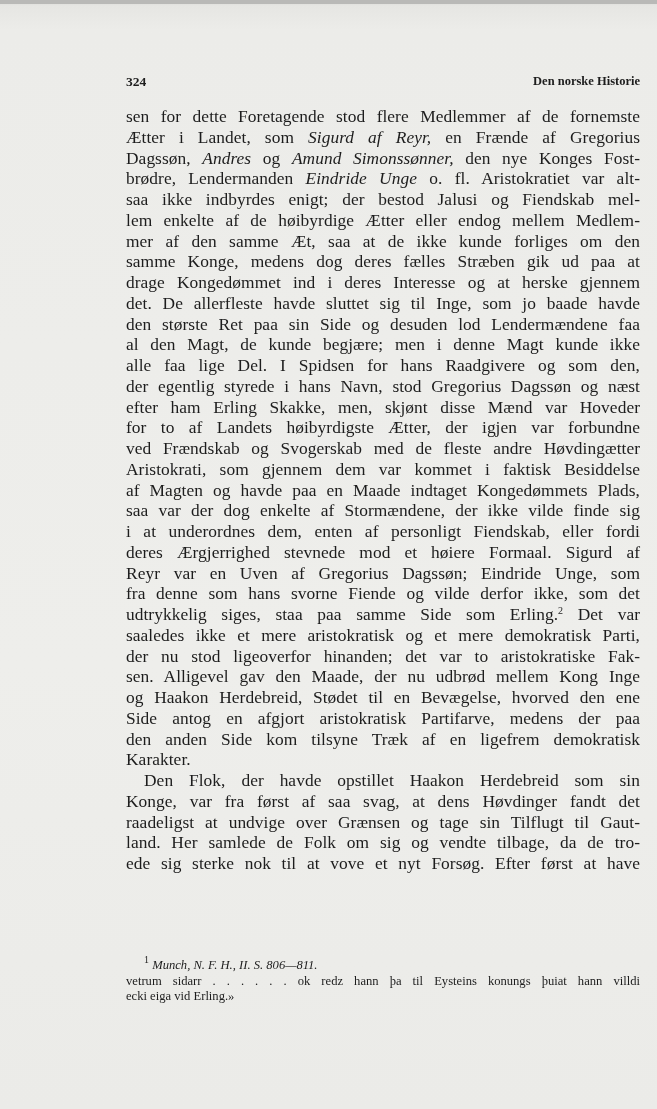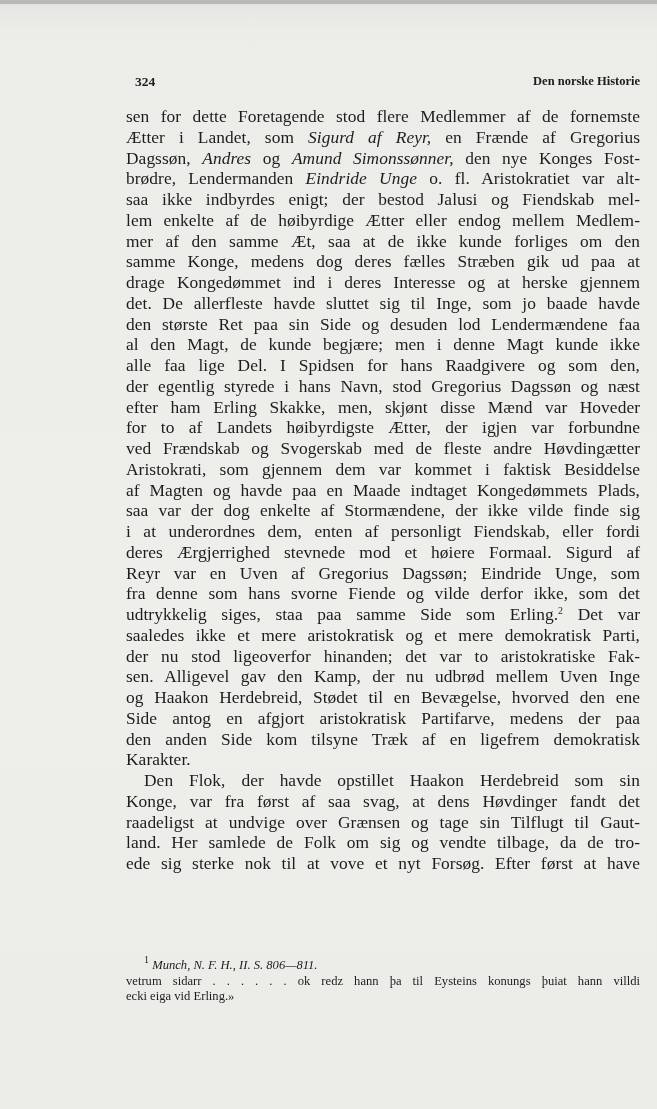--- a/index.html
+++ b/index.html
@@ -5,21 +5,21 @@
   html, body { margin: 0; padding: 0; }
   body {
     width: 657px; height: 1109px; overflow: hidden;
     background: linear-gradient(180deg, #d8d8d6 0px, #e6e6e3 6px, #ecece9 30px, #eeeeeb 60%, #ebebe8 100%);
     position: relative;
     font-family: "Liberation Serif", "DejaVu Serif", serif;
     color: #1d1d1d;
   }
   .page-edge { position: absolute; left: 0; top: 0; width: 657px; height: 4px; background: #b9b9b7; }
   .header { position: absolute; top: 74px; left: 126px; width: 514px; height: 20px; font-size: 13.5px; font-weight: bold; }
-  .page-number { position: absolute; left: 9px; top: 0; }
+  .page-number { position: absolute; left: 0; top: 0; }
   .running-title { position: absolute; left: 0; width: 514px; text-align: right; top: 0; font-size: 12.5px; }
   .body-text { position: absolute; left: 126px; top: 106px; width: 514px; }
   .line {
     display: block; height: 20.75px; line-height: 20.75px;
     font-size: 17.4px; white-space: nowrap;
     text-align: justify; text-align-last: justify;
     letter-spacing: 0.05px;
   }
   .line.last { text-align-last: left; }
   .line.indent { padding-left: 18px; }
@@ -65,21 +65,21 @@
     <span class="line"><span>Aristokrati, som gjennem dem var kommet i faktisk Besiddelse</span></span>
     <span class="line"><span>af Magten og havde paa en Maade indtaget Kongedømmets Plads,</span></span>
     <span class="line"><span>saa var der dog enkelte af Stormændene, der ikke vilde finde sig</span></span>
     <span class="line"><span>i at underordnes dem, enten af personligt Fiendskab, eller fordi</span></span>
     <span class="line"><span>deres Ærgjerrighed stevnede mod et høiere Formaal.  Sigurd af</span></span>
     <span class="line"><span>Reyr var en Uven af Gregorius Dagssøn; Eindride Unge, som</span></span>
     <span class="line"><span>fra denne som hans svorne Fiende og vilde derfor ikke, som det</span></span>
     <span class="line"><span>udtrykkelig siges, staa paa samme Side som Erling.</span><sup>2</sup><span>  Det var</span></span>
     <span class="line"><span>saaledes ikke et mere aristokratisk og et mere demokratisk Parti,</span></span>
     <span class="line"><span>der nu stod ligeoverfor hinanden; det var to aristokratiske Fak-</span></span>
-    <span class="line"><span>sen.  Alligevel gav den Kamp, der nu udbrød mellem Uven Inge</span></span>
+    <span class="line"><span>sen.  Alligevel gav den Maade, der nu udbrød mellem Kong Inge</span></span>
     <span class="line"><span>og Haakon Herdebreid, Stødet til en Bevægelse, hvorved den ene</span></span>
     <span class="line"><span>Side antog en afgjort aristokratisk Partifarve, medens der paa</span></span>
     <span class="line"><span>den anden Side kom tilsyne Træk af en ligefrem demokratisk</span></span>
     <span class="line last"><span>Karakter.</span></span>
     <span class="line indent"><span>Den Flok, der havde opstillet Haakon Herdebreid som sin</span></span>
     <span class="line"><span>Konge, var fra først af saa svag, at dens Høvdinger fandt det</span></span>
     <span class="line"><span>raadeligst at undvige over Grænsen og tage sin Tilflugt til Gaut-</span></span>
     <span class="line"><span>land.  Her samlede de Folk om sig og vendte tilbage, da de tro-</span></span>
     <span class="line"><span>ede sig sterke nok til at vove et nyt Forsøg.  Efter først at have</span></span>
   </div>

